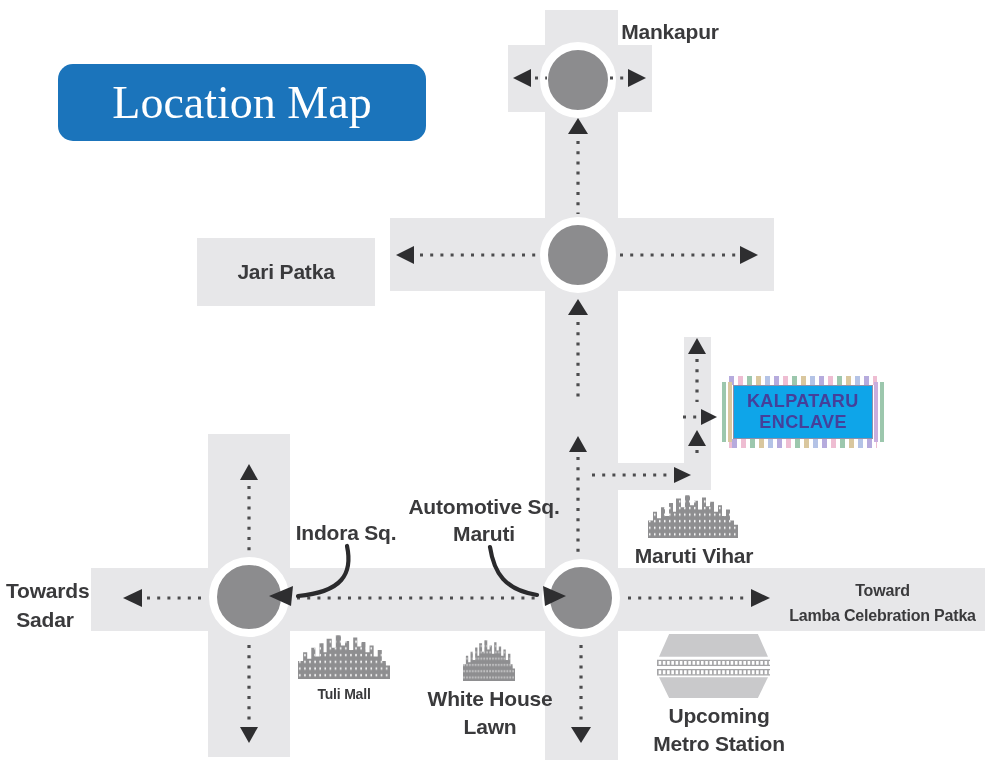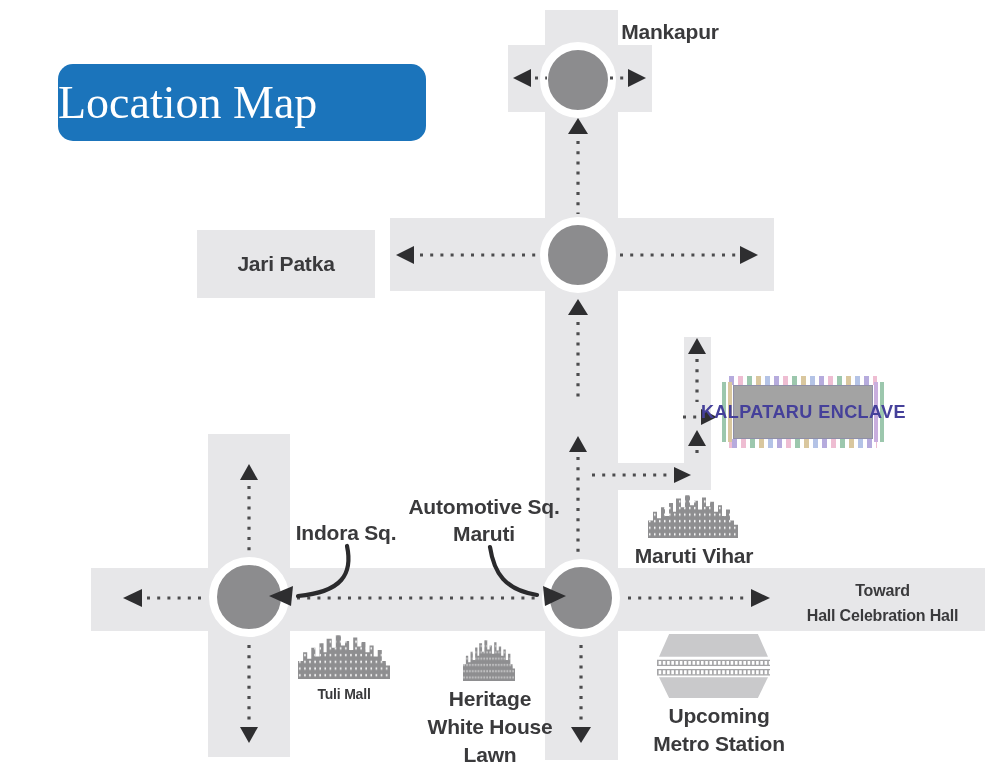--- a/index.html
+++ b/index.html
@@ -19,41 +19,41 @@
   .roundabout{position:absolute;background:var(--roundabout-fill);border:8px solid #fff;
               border-radius:50%;z-index:3;}
   #overlay{position:absolute;left:0;top:0;z-index:4;pointer-events:none;}
   .dots{stroke:#4c4c4e;stroke-width:3.2;stroke-dasharray:3 7.2;fill:none;}
   .ah{fill:var(--arrow);}
   .curve{stroke:#2a2a2c;stroke-width:4.2;fill:none;stroke-linecap:round;}
   .lbl{position:absolute;z-index:5;color:var(--text);font-weight:700;font-size:21px;
        letter-spacing:-0.2px;white-space:nowrap;text-align:center;}
   .ctr{transform:translateX(-50%);}
   .title{position:absolute;left:58px;top:64px;width:368px;height:77px;background:var(--title-bg);
-         border-radius:15px;display:flex;align-items:center;justify-content:flex-start;z-index:5;
+         border-radius:15px;display:flex;align-items:center;justify-content:center;z-index:5;
          color:var(--title-text);font-family:"Liberation Serif",serif;font-size:46px;}
-  .jari{position:absolute;left:197px;top:230px;width:178px;height:68px;background:var(--road);
+  .jari{position:absolute;left:197px;top:238px;width:178px;height:68px;background:var(--road);
         display:flex;align-items:center;justify-content:center;z-index:2;}
   .icon{position:absolute;z-index:2;}
   
   .badge{position:absolute;left:722px;top:376px;width:162px;height:72px;z-index:5;background:#fff;}
   .badge .strip{position:absolute;left:7px;right:7px;height:9px;
         background:repeating-linear-gradient(90deg,
           var(--badge-lavender) 0 5px,#fff 5px 9px,
           var(--badge-pink) 9px 14px,#fff 14px 18px,
           var(--badge-green) 18px 23px,#fff 23px 27px,
           var(--badge-tan) 27px 32px,#fff 32px 36px,
           var(--badge-blue) 36px 41px,#fff 41px 45px);}
   .badge .strip.top{top:0;}
   .badge .strip.bottom{bottom:0;background-position:3px 0;}
   .badge .bar{position:absolute;top:6px;bottom:6px;width:10px;}
   .badge .bar.left{left:0;background:linear-gradient(90deg,var(--badge-green) 0 4px,#fff 4px 6px,var(--badge-tan) 6px 10px);}
   .badge .bar.right{right:0;background:linear-gradient(90deg,#c9aede 0 4px,#fff 4px 6px,var(--badge-green) 6px 10px);}
-  .badge .inner{position:absolute;left:11px;right:11px;top:9px;bottom:9px;background:#a3a3a3;
-        border:1px solid #8f8fa8;display:flex;flex-direction:row;align-items:center;
+  .badge .inner{position:absolute;left:11px;right:11px;top:9px;bottom:9px;background:#0ea5e9;
+        border:1px solid #8f8fa8;display:flex;flex-direction:column;align-items:center;
         justify-content:center;}
   .badge .inner div{color:var(--kalpataru-text);font-weight:700;font-size:19px;line-height:1.08;
         letter-spacing:0.4px;transform:scaleX(0.95);}
 </style>
 </head>
 <body>
 
 <div id="map">
 
   <svg width="0" height="0" style="position:absolute" aria-hidden="true">
@@ -169,39 +169,42 @@
       <polygon class="ah" points="566,596 543,586 545,606"></polygon>
     </g>
   </svg>
 
   <div class="title">
     <span>Location Map</span>
   </div>
 
   <div class="lbl ctr" style="left:670px;top:20px">Mankapur</div>
 
+  <div class="lbl" style="left:6px;top:576px;width:78px;line-height:29px">
+    <div>Towards</div>
+    <div>Sadar</div>
+  </div>
 
   <div class="lbl" style="left:780px;top:578px;width:205px;line-height:25px;font-size:16px">
     <div>Toward</div>
-    <div>Hall Celebration Hall</div>
+    <div>Lamba Celebration Patka</div>
   </div>
 
   <div class="lbl ctr" style="left:346px;top:521px">Indora Sq.</div>
 
   <div class="lbl ctr" style="left:484px;top:493px;line-height:27px">
     <div>Automotive Sq.</div>
     <div>Maruti</div>
   </div>
 
   <div class="lbl ctr" style="left:694px;top:544px">Maruti Vihar</div>
 
   <div class="lbl ctr" style="left:344px;top:686px;font-size:14px">Tuli Mall</div>
 
   <div class="lbl ctr" style="left:490px;top:685px;line-height:28px">
-    <div>Heritage</div>
     <div>White House</div>
     <div>Lawn</div>
   </div>
 
   <div class="lbl ctr" style="left:719px;top:702px;line-height:28px">
     <div>Upcoming</div>
     <div>Metro Station</div>
   </div>
 
   <div class="badge">

